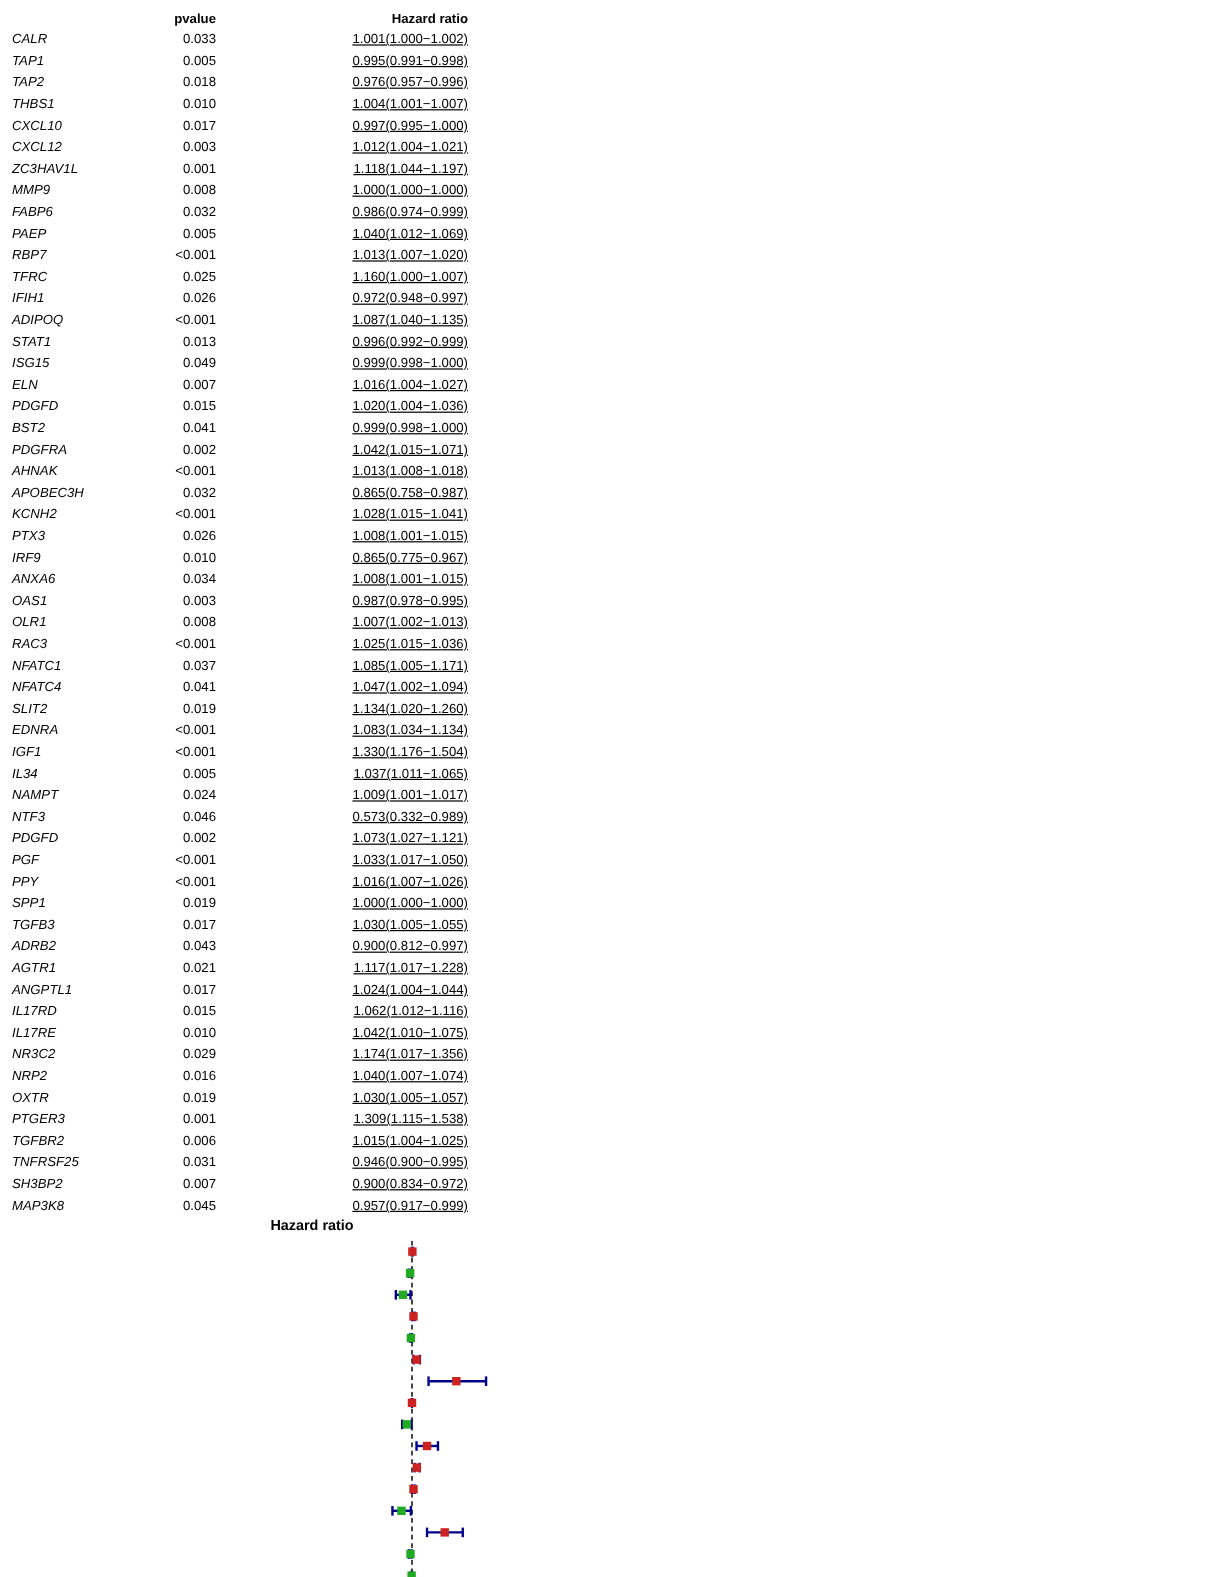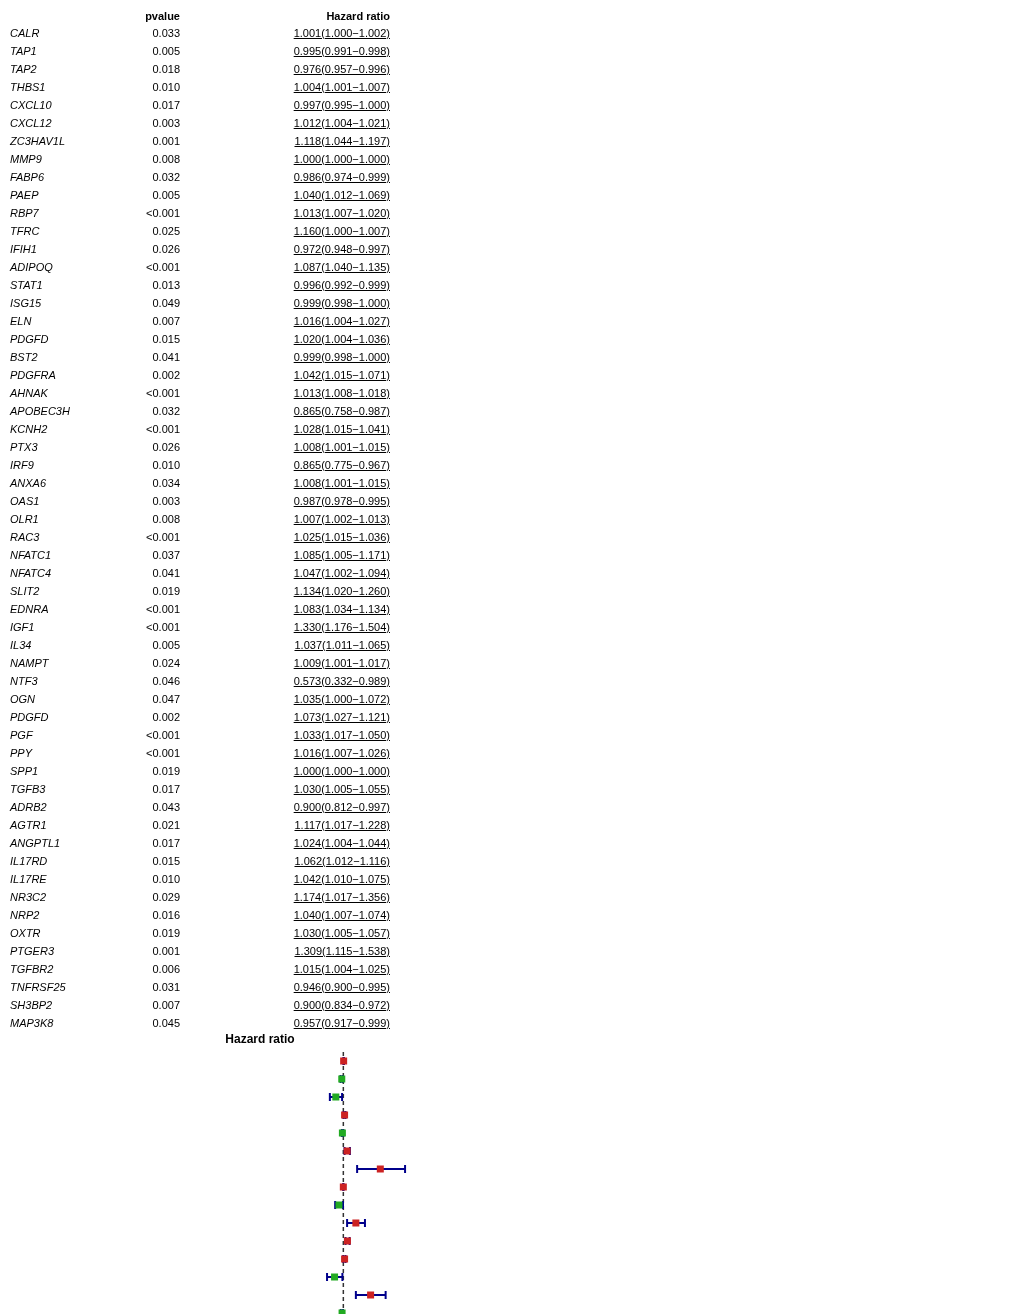--- a/index.html
+++ b/index.html
@@ -278,25 +278,20 @@
   </div>
         <div class="data-row">
     <div class="cell-gene">NAMPT</div>
     <div class="cell-pvalue">0.024</div>
     <div class="cell-hr">1.009(1.001−1.017)</div>
   </div>
         <div class="data-row">
     <div class="cell-gene">NTF3</div>
     <div class="cell-pvalue">0.046</div>
     <div class="cell-hr">0.573(0.332−0.989)</div>
-  </div>
-        <div class="data-row">
-    <div class="cell-gene">OGN</div>
-    <div class="cell-pvalue">0.047</div>
-    <div class="cell-hr">1.035(1.000−1.072)</div>
   </div>
         <div class="data-row">
     <div class="cell-gene">PDGFD</div>
     <div class="cell-pvalue">0.002</div>
     <div class="cell-hr">1.073(1.027−1.121)</div>
   </div>
         <div class="data-row">
     <div class="cell-gene">PGF</div>
     <div class="cell-pvalue">&lt;0.001</div>
     <div class="cell-hr">1.033(1.017−1.050)</div>

